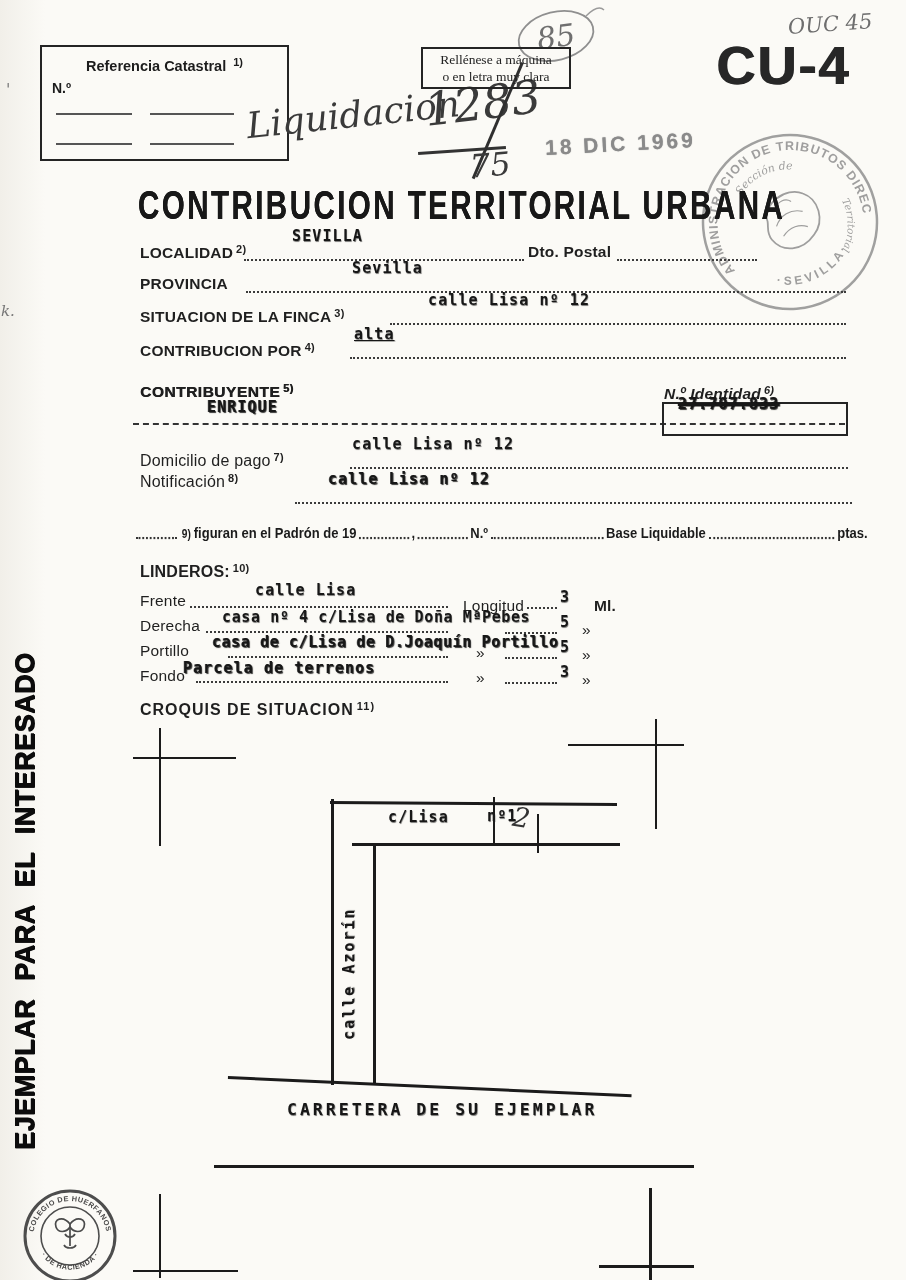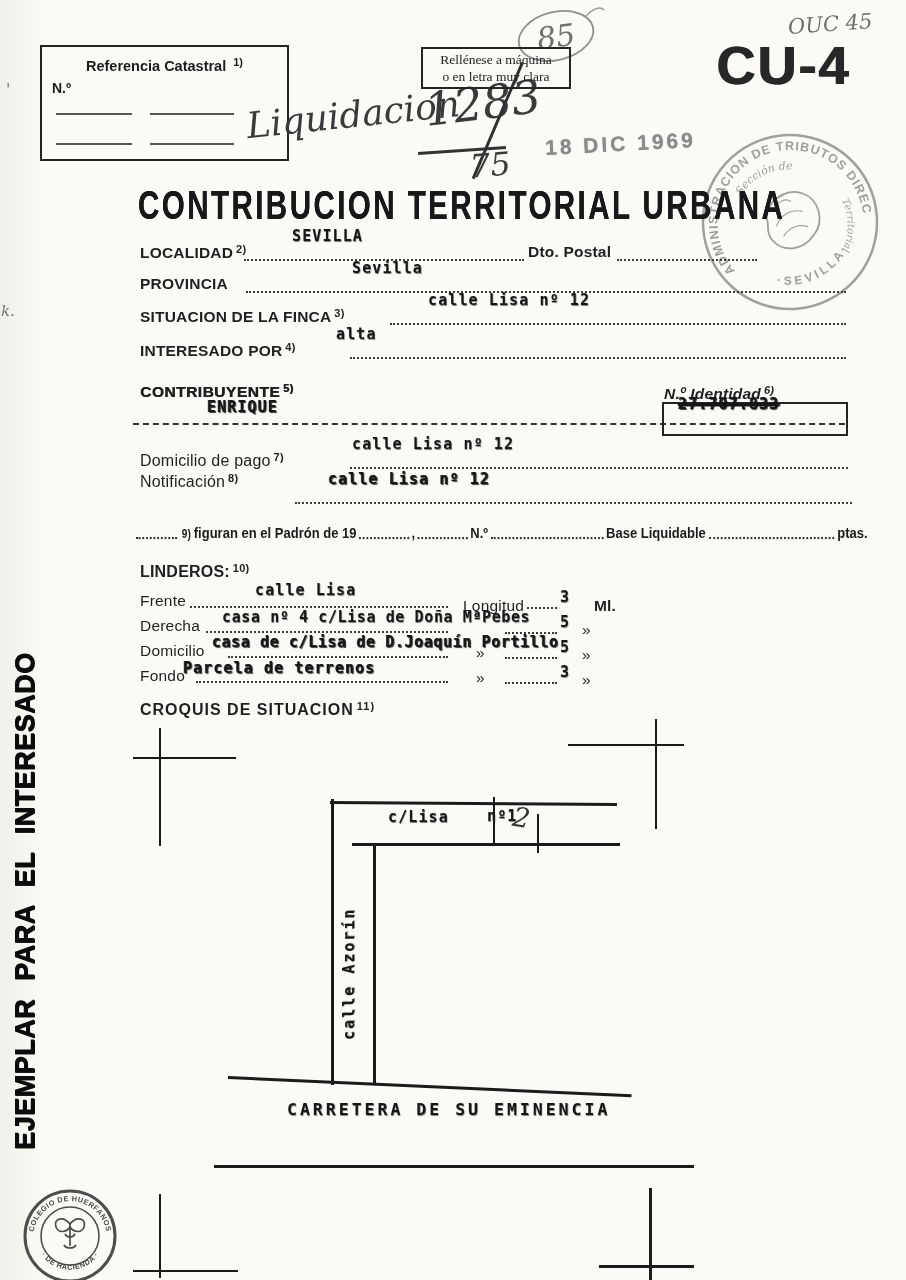--- a/index.html
+++ b/index.html
@@ -122,23 +122,23 @@
   <div class="typed" style="left:352px;top:259px;">Sevilla</div>
   <div class="dot" style="left:246px;top:291px;width:600px;"></div>
 
   <div class="lbl" style="left:140px;top:307px;">
     <span>SITUACION DE LA FINCA</span><span class="ref">3)</span>
   </div>
   <div class="typed" style="left:428px;top:291px;">calle Lisa nº 12</div>
   <div class="dot" style="left:390px;top:323px;width:456px;"></div>
 
   <div class="lbl" style="left:140px;top:341px;">
-    <span>INTERESADO POR</span><span class="ref">4)</span>
-  </div>
-  <div class="typed" style="left:336px;top:325px;">alta</div>
+    <span>CONTRIBUCION POR</span><span class="ref">4)</span>
+  </div>
+  <div class="typed" style="left:354px;top:325px;text-decoration:underline;">alta</div>
   <div class="dot" style="left:350px;top:357px;width:496px;"></div>
 
   <div class="lbl" style="left:140px;top:382px;letter-spacing:.5px;text-shadow:.5px 0 0 currentColor;">
     <span>CONTRIBUYENTE</span><span class="ref">5)</span>
   </div>
   <div class="typed typed-heavy" style="left:162px;top:398px;margin-left:45px;">ENRIQUE</div>
   <div class="dash" style="left:133px;top:423px;width:712px;"></div>
 
   <div class="lbl" style="left:664px;top:384px;font-style:italic;">
     <span>N.º Identidad</span><span class="ref">6)</span>
@@ -184,21 +184,21 @@
   <div class="typed" style="left:560px;top:588px;">3</div>
   <div class="lbl" style="left:594px;top:597px;font-weight:700;">Ml.</div>
 
   <div class="lbl" style="left:140px;top:617px;font-weight:400;font-size:15.5px;">Derecha</div>
   <div class="typed" style="left:222px;top:608px;letter-spacing:.6px;">casa nº 4 c/Lisa de Doña MªPebes</div>
   <div class="dot" style="left:206px;top:631px;width:242px;"></div>
   <div class="dot" style="left:505px;top:632px;width:52px;"></div>
   <div class="typed" style="left:560px;top:613px;">5</div>
   <div class="lbl" style="left:582px;top:621px;font-weight:400;">»</div>
 
-  <div class="lbl" style="left:140px;top:642px;font-weight:400;font-size:15.5px;">Domicilio</div>
+  <div class="lbl" style="left:140px;top:642px;font-weight:400;font-size:15.5px;">Portillo</div>
   <div class="typed typed-heavy" style="left:212px;top:633px;letter-spacing:.6px;">casa de c/Lisa de D.Joaquín Portillo</div>
   <div class="dot" style="left:228px;top:656px;width:220px;"></div>
   <div class="lbl" style="left:476px;top:644px;font-weight:400;">»</div>
   <div class="dot" style="left:505px;top:657px;width:52px;"></div>
   <div class="typed" style="left:560px;top:638px;">5</div>
   <div class="lbl" style="left:582px;top:646px;font-weight:400;">»</div>
 
   <div class="lbl" style="left:140px;top:667px;font-weight:400;font-size:15.5px;">Fondo</div>
   <div class="typed typed-heavy" style="left:183px;top:659px;">Parcela de terrenos</div>
   <div class="dot" style="left:196px;top:681px;width:252px;"></div>
@@ -222,21 +222,21 @@
   <div class="vline" style="left:373px;top:843px;width:3px;height:242px;"></div>
   <div class="typed" style="left:388px;top:808px;">c/Lisa</div>
   <div class="typed" style="left:487px;top:807px;">nº1</div>
   <div class="hand" style="left:513px;top:802px;font-size:27px;color:#333;transform:rotate(9deg);">2</div>
   <div class="tick" style="left:493px;top:797px;width:2px;height:47px;"></div>
   <div class="tick" style="left:537px;top:814px;width:2px;height:39px;"></div>
 
   <div class="typed vtyped" style="left:340px;top:1040px;width:145px;font-size:15px;">calle Azorín</div>
 
   <div class="hline" style="left:228px;top:1076px;width:404px;height:3px;transform:rotate(2.6deg);transform-origin:left top;"></div>
-  <div class="typed" style="left:287px;top:1100px;font-size:16.5px;letter-spacing:3px;">CARRETERA DE SU EMINENCIA</div>
+  <div class="typed" style="left:287px;top:1100px;font-size:16.5px;letter-spacing:3px;">CARRETERA DE SU EJEMPLAR</div>
   <div class="hline" style="left:214px;top:1165px;width:480px;height:3px;"></div>
 
   <div class="vline" style="left:159px;top:1194px;width:2px;height:84px;"></div>
   <div class="hline" style="left:133px;top:1270px;width:105px;height:2px;"></div>
   <div class="vline" style="left:649px;top:1188px;width:2.5px;height:92px;"></div>
   <div class="hline" style="left:599px;top:1265px;width:95px;height:2.5px;"></div>
 
   <div class="sidetext" style="left:10px;top:1150px;">EJEMPLAR PARA EL INTERESADO</div>
 
   <svg class="abs" style="left:20px;top:1186px;opacity:.92;" width="100" height="100" viewBox="0 0 100 100">

